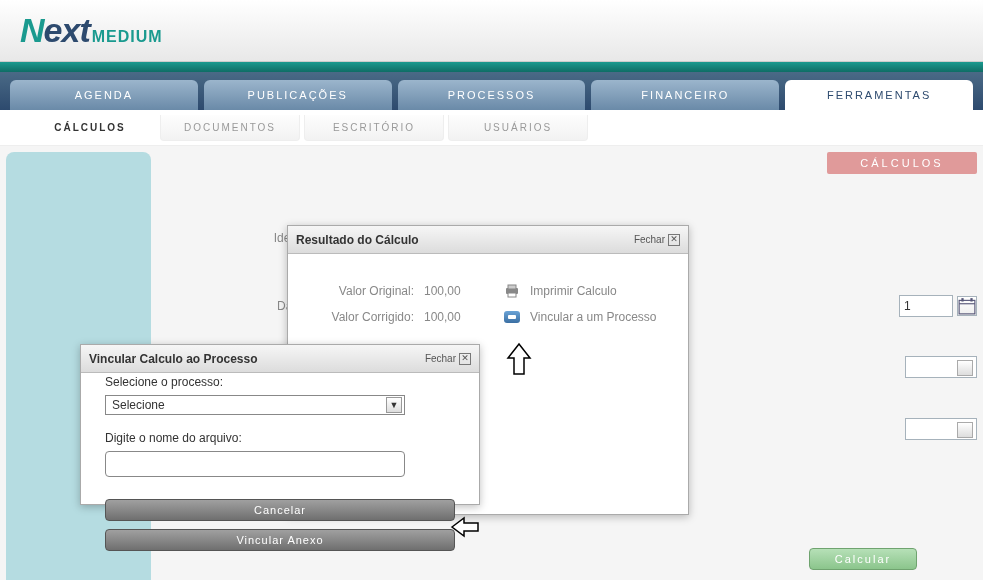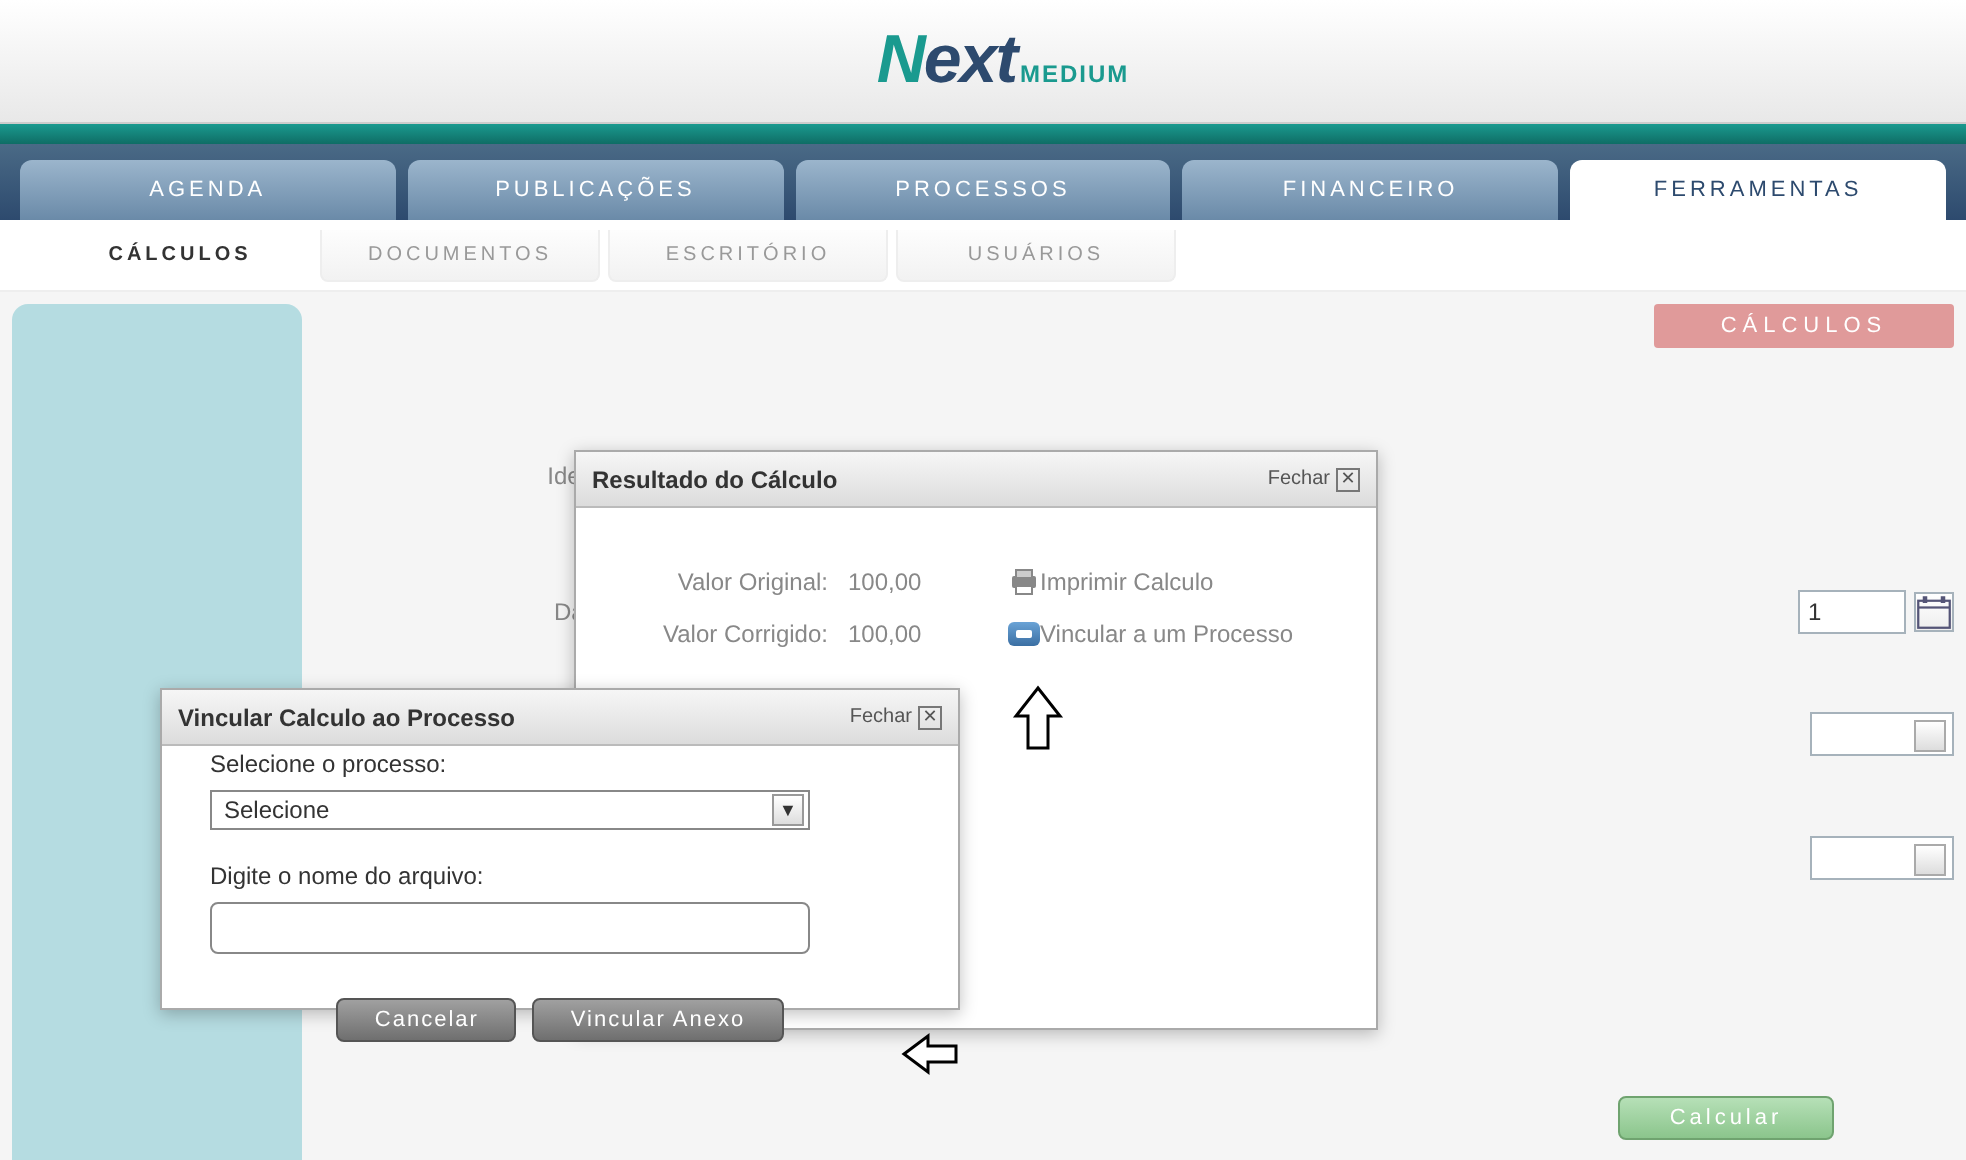--- a/index.html
+++ b/index.html
@@ -12,36 +12,35 @@
     overflow: hidden;
   }
   
   .header {
     height: 62px;
     background: linear-gradient(#ffffff, #e8e8e8);
     display: flex;
     align-items: center;
     padding-left: 20px;
     border-bottom: 1px solid #ccc;
-    justify-content: center;
   }
   .logo {
     display: flex;
     align-items: baseline;
   }
   .logo-next {
     font-size: 34px;
     font-weight: bold;
     font-style: italic;
     color: #2d4a6e;
     letter-spacing: -1px;
   }
   .logo-next .n-green { color: #1a9a8f; }
   .logo-medium {
-    font-size: 12px;
+    font-size: 16px;
     color: #1a9a8f;
     font-weight: bold;
     letter-spacing: 1px;
     margin-left: 2px;
   }
   
   .nav-wrap {
     height: 10px;
     background: linear-gradient(#1a9a8f, #0f6d65);
   }
@@ -245,21 +244,21 @@
     justify-content: center;
     font-size: 9px;
     line-height: 1;
   }
   .modal1 { left: 287px; top: 225px; width: 402px; height: 290px; }
   .modal1 .body { padding: 30px 26px; display: flex; }
   .m1-left { width: 190px; }
   .m1-row { display: flex; font-size: 12px; color: #888; margin-bottom: 12px; }
   .m1-row .lbl { width: 100px; text-align: right; margin-right: 10px; }
   .m1-right { flex: 1; }
-  .action-row { display: flex; align-items: center; font-size: 12px; color: #888; margin-bottom: 12px; cursor: pointer; }
+  .action-row { display: flex; align-items: center; gap: 10px; font-size: 12px; color: #888; margin-bottom: 12px; cursor: pointer; }
   .icon-sq {
     width: 16px; height: 14px; display: flex; align-items: center; justify-content: center;
   }
   .printer-icon svg { width: 16px; height: 14px; }
   .link-icon {
     width: 16px; height: 12px; border-radius: 3px;
     background: linear-gradient(#6aa3d6,#3b6fa3);
     position: relative;
   }
   .link-icon::after {
@@ -276,21 +275,21 @@
     padding:0 2px 0 6px; font-size:12px; color:#333; margin-bottom: 16px;
   }
   .m2-select .caret {
     width:16px; height:16px; background:linear-gradient(#fff,#ddd); border:1px solid #999;
     display:flex; align-items:center; justify-content:center; font-size:9px; color:#333;
   }
   .m2-input {
     width: 300px; height: 26px; border:1px solid #888; border-radius:4px;
     background:#fff; padding:0 6px; font-size:12px;
   }
-  .modal2 .btnrow { display:flex; gap:8px; justify-content:center; margin-top: 22px; }
+  .modal2 .btnrow { display:flex; gap:8px; justify-content:center; margin-top: 22px; flex-direction: column; }
   .btn-gray {
     height: 22px; padding: 0 18px;
     background: linear-gradient(#a0a0a0,#6f6f6f);
     border:1px solid #555; border-radius:4px;
     color:#fff; font-size:11px; letter-spacing:1px;
     display:flex; align-items:center; justify-content:center; cursor:pointer;
   }
 
   
   .arrow {

